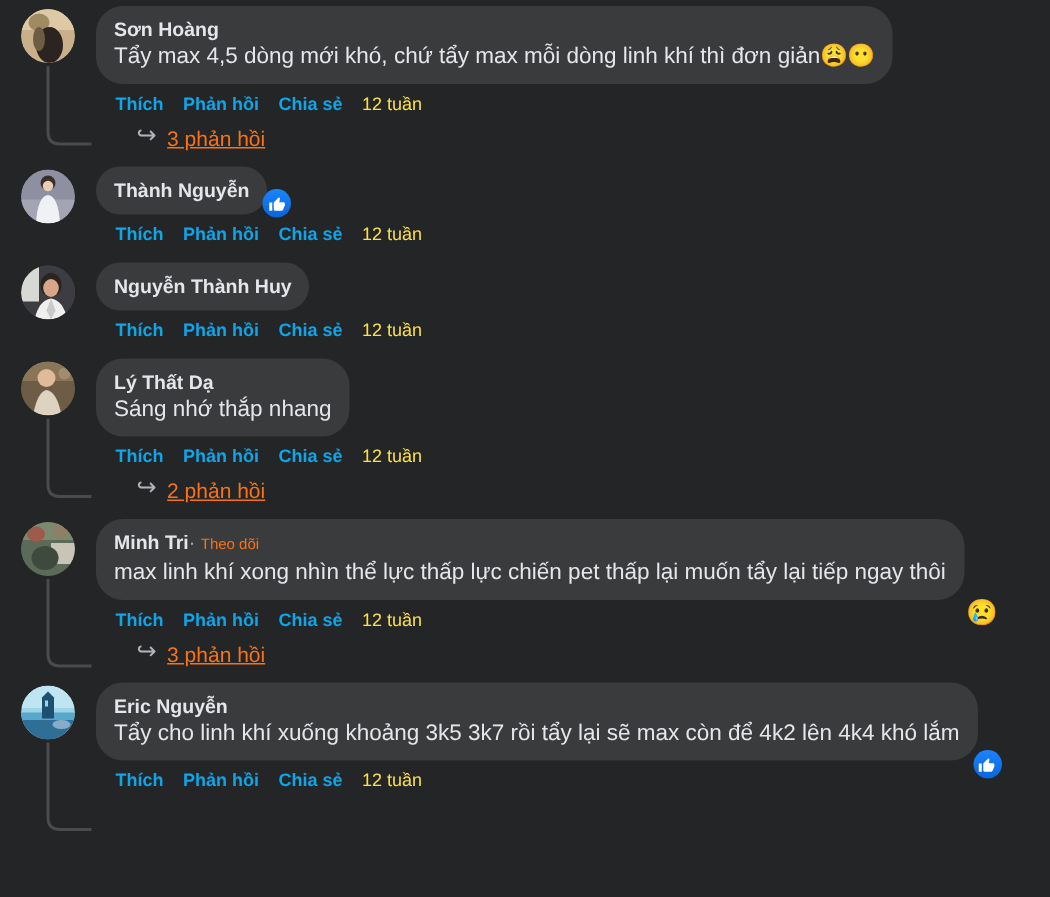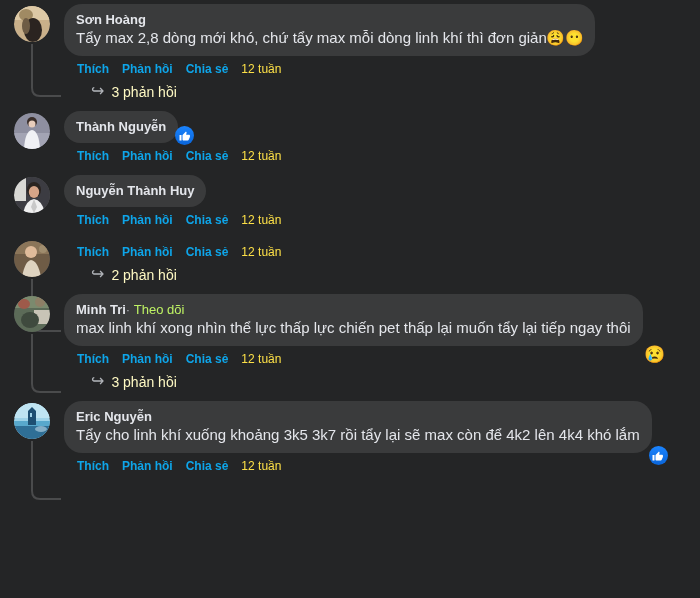--- a/index.html
+++ b/index.html
@@ -83,22 +83,22 @@
     white-space: nowrap;
   }
 
   .follow-sep {
     color: #b0b3b8;
     font-weight: normal;
     font-size: 13px;
   }
 
   .follow-link {
-    color: #bef264;
-    font-size: 13px;
+    color: #f97316;
+    font-size: 10px;
     font-weight: normal;
     cursor: pointer;
   }
 
   .text {
     font-size: 15px;
     color: #e4e6eb;
     line-height: 20px;
     white-space: pre-wrap;
     word-wrap: break-word;
@@ -159,25 +159,26 @@
     padding: 7px 0 0 27px;
   }
   .reply-arrow {
     color: #b0b3b8;
     font-size: 16px;
     line-height: 16px;
     flex: 0 0 auto;
     transform: translateY(-1px);
   }
   .replies-label {
-    color: #fef9c3;
+    color: #f97316;
     font-size: 14px;
     font-weight: normal;
     cursor: pointer;
     white-space: nowrap;
+    text-decoration: underline;
   }
   .spacer-md { height: 11px; }
 </style>
 </head>
 <body>
 
 <div id="comment-thread">
 
   <div class="comment">
     <div class="avatar-col">
@@ -200,21 +201,21 @@
       <div class="thread-line">
         <svg width="30" height="56" viewBox="0 0 30 56">
           <path d="M1 0 V44 Q1 52 9 52 H30" fill="none" stroke="#4a4b4c" stroke-width="2"></path>
         </svg>
       </div>
     </div>
 
     <div class="body-col">
       <div class="bubble">
         <div class="author">Sơn Hoàng</div>
-        <div class="text"><span>Tẩy max 2,8 dòng mới khó, chứ tẩy max mỗi dòng linh khí thì đơn giản</span><span class="inline-emoji">😩😶</span></div>
+        <div class="text"><span>Tẩy max 4,5 dòng mới khó, chứ tẩy max mỗi dòng linh khí thì đơn giản</span><span class="inline-emoji">😩😶</span></div>
       </div>
 
       <div class="actions">
         <span class="action-link">Thích</span>
         <span class="action-link">Phản hồi</span>
         <span class="action-link">Chia sẻ</span>
         <span class="timestamp">12 tuần</span>
       </div>
 
       <div class="replies-row">
@@ -325,20 +326,24 @@
         </svg>
       </div>
       <div class="thread-line">
         <svg width="30" height="56" viewBox="0 0 30 56">
           <path d="M1 0 V44 Q1 52 9 52 H30" fill="none" stroke="#4a4b4c" stroke-width="2"></path>
         </svg>
       </div>
     </div>
 
     <div class="body-col">
+      <div class="bubble">
+        <div class="author">Lý Thất Dạ</div>
+        <div class="text">Sáng nhớ thắp nhang</div>
+      </div>
 
       <div class="actions">
         <span class="action-link">Thích</span>
         <span class="action-link">Phản hồi</span>
         <span class="action-link">Chia sẻ</span>
         <span class="timestamp">12 tuần</span>
       </div>
 
       <div class="replies-row">
         <span class="reply-arrow">↪</span>

